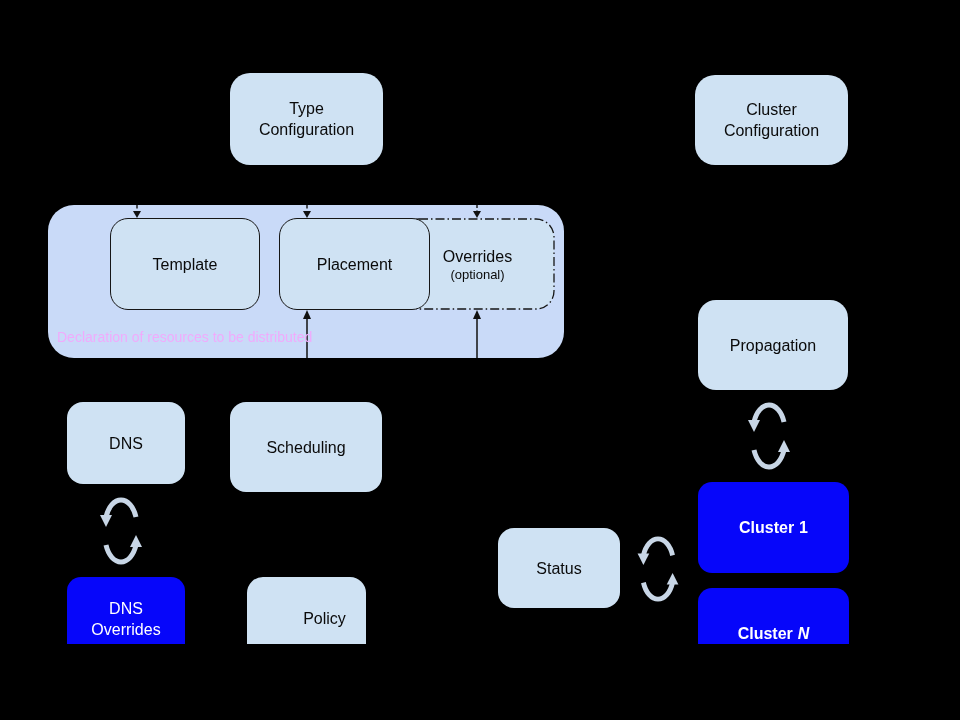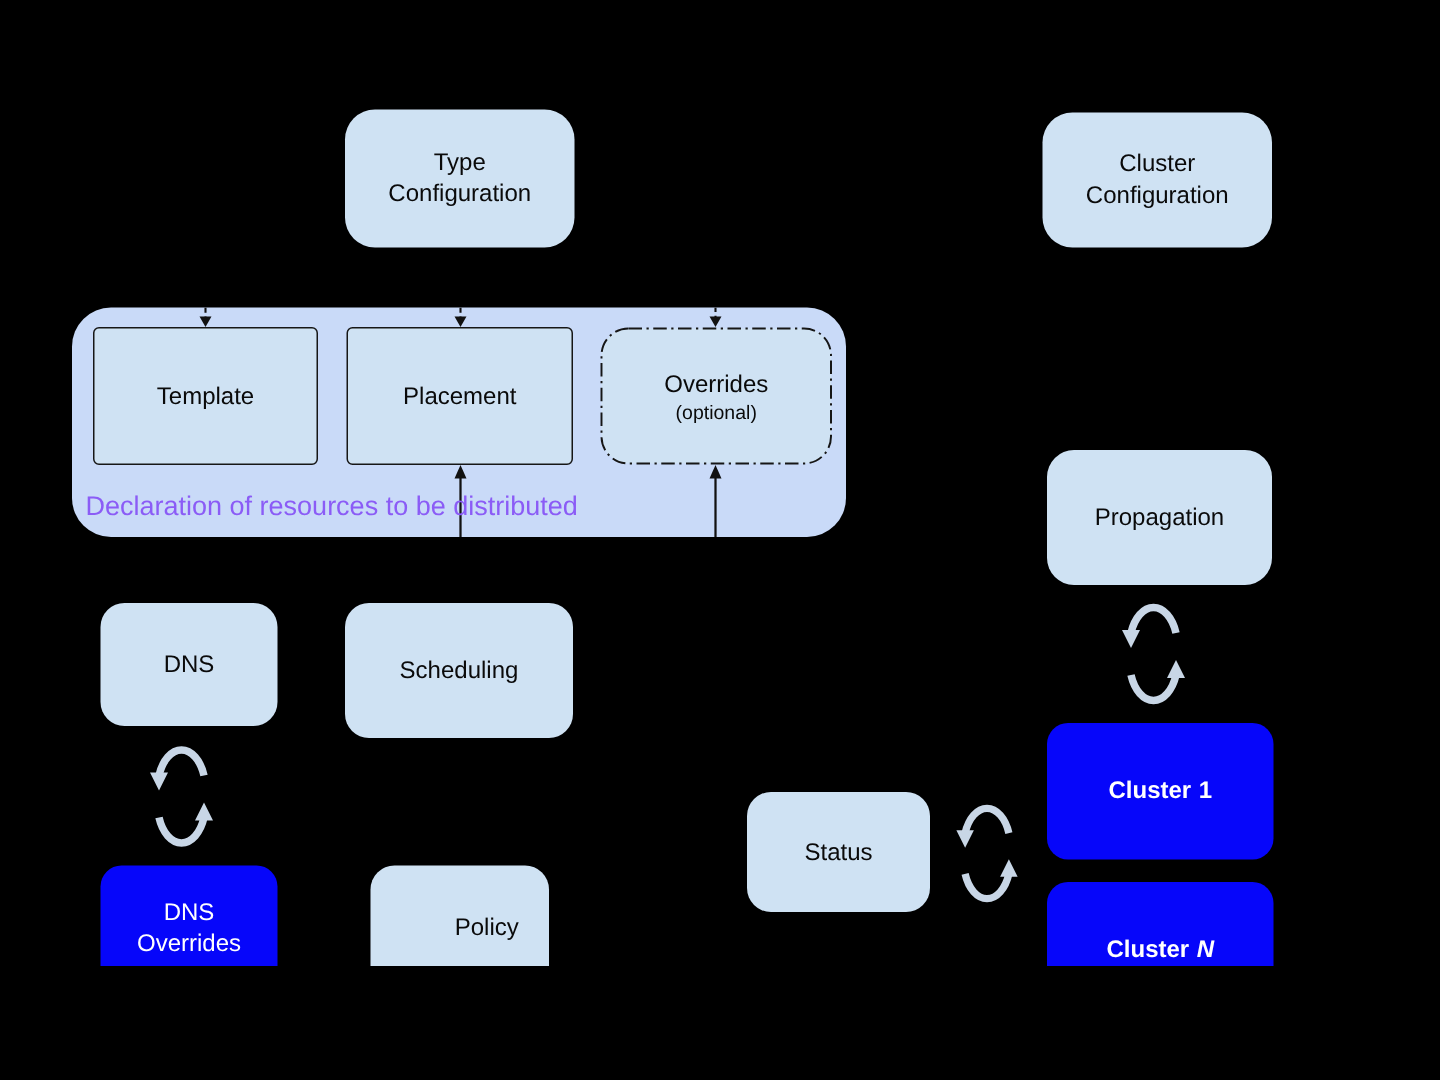--- a/index.html
+++ b/index.html
@@ -6,28 +6,28 @@
   .canvas{
     position:relative;width:960px;height:644px;background:#000;overflow:hidden;
     font-family:"Liberation Sans","DejaVu Sans",sans-serif;
     -webkit-font-smoothing:antialiased;
   }
   .node{
     position:absolute;display:flex;flex-direction:column;align-items:center;justify-content:center;
     text-align:center;font-size:16px;line-height:21px;color:#0a0a0a;
     background:#cfe2f3;border-radius:16px;box-sizing:border-box;
   }
-  .node.bordered{border:1px solid #161616;border-radius:4px;}
+  .node.bordered{border:1px solid #161616;border-radius:18px;margin-left:48px;}
   .node.blue{background:#0606fa;color:#ffffff;}
   .node.bold{font-weight:bold;}
   .group{
     position:absolute;background:#c9daf8;border-radius:26px;box-sizing:border-box;
   }
   .caption{
-    position:absolute;color:#8b5cf6;font-size:18px;line-height:15px;white-space:nowrap;
+    position:absolute;color:#f0abfc;font-size:14px;line-height:15px;white-space:nowrap;
   }
   .overrides-box{background:transparent;border:none;}
   .overrides-box .dashrect{position:absolute;left:0;top:0;width:100%;height:100%;}
   .overrides-box .lbl{position:relative;z-index:1;}
   .sub{font-size:13px;line-height:16px;}
   .sync{position:absolute;}
   .connectors{position:absolute;pointer-events:none;}
   .lbl-row{display:inline-flex;gap:5px;}
 </style>
 </head>

